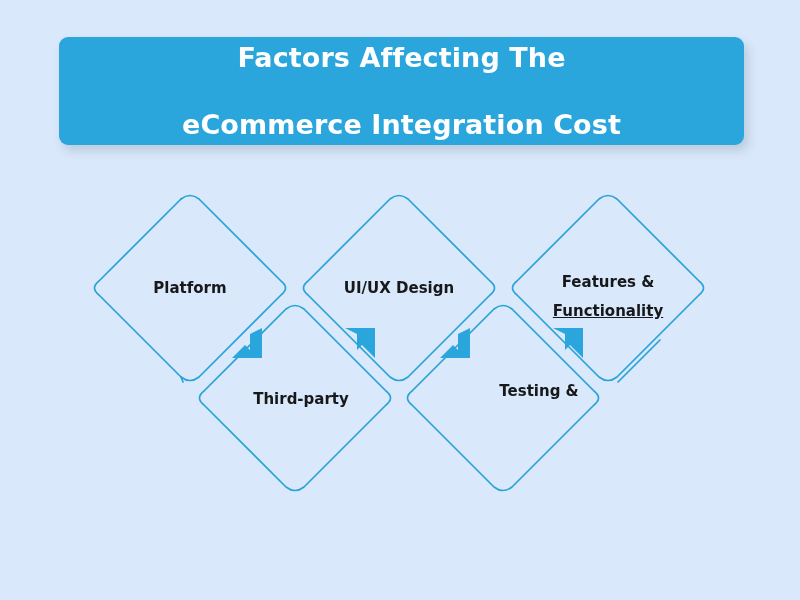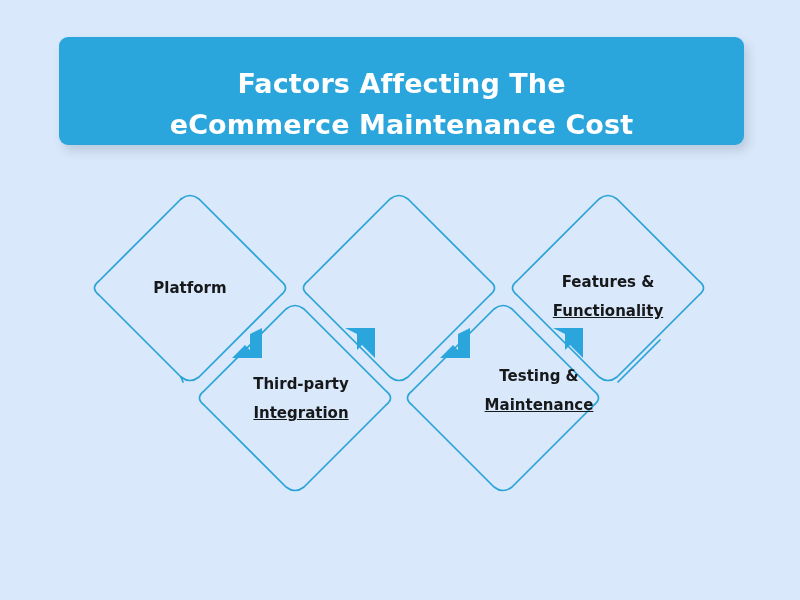--- a/index.html
+++ b/index.html
@@ -21,21 +21,21 @@
     left: 59px;
     top: 37px;
     width: 685px;
     height: 108px;
     background: #2ba6dd;
     border-radius: 9px;
     box-shadow: 4px 6px 10px rgba(120, 140, 160, 0.30);
     display: flex;
     flex-direction: column;
     align-items: center;
-    justify-content: flex-end;
+    justify-content: space-between;
   }
   .banner-line {
     color: #ffffff;
     font-family: "DejaVu Sans", sans-serif;
     font-weight: bold;
     font-size: 27px;
     letter-spacing: 0.1px;
     line-height: 41px;
     text-align: center;
     white-space: nowrap;
@@ -71,21 +71,21 @@
     white-space: nowrap;
     pointer-events: none;
   }
   .node-label .l2 { display: block; text-decoration: underline; }
 </style>
 </head>
 <body>
 
 <div id="header-banner">
   <div class="banner-line">Factors Affecting The</div>
-  <div class="banner-line">eCommerce Maintenance Cost</div>
+  <div class="banner-line">eCommerce Integration Cost</div>
 </div>
 
 <div id="diagram-canvas">
 
   <svg id="diagram-svg" viewBox="0 0 800 600" xmlns="http://www.w3.org/2000/svg">
 
     <path d="M 181,199 Q 190,192 199,199 L 281,281 Q 290,288 281,295 L 199,377 Q 190,384 181,377 L 183,382" fill="none" stroke="#29a3d8" stroke-width="1.7" stroke-linecap="round" stroke-linejoin="round"></path>
     <path d="M 181,199 L 99,281 Q 90,288 99,295 L 181,377" fill="none" stroke="#29a3d8" stroke-width="1.7" stroke-linecap="round" stroke-linejoin="round"></path>
 
     <path d="M 286,309 Q 295,302 304,309 L 386,391 Q 395,398 386,405 L 304,487 Q 295,494 286,487 L 204,405 Q 195,398 204,391 Z" fill="none" stroke="#29a3d8" stroke-width="1.7" stroke-linecap="round" stroke-linejoin="round"></path>
@@ -105,27 +105,28 @@
 
     <path d="M 553,328 L 583,328 L 583,358 L 570,345 L 565,350 L 565,334 Z" fill="#2ba6dd"></path>
   </svg>
 
   <div class="node-label" style="left:190px; top:288px;">
     <span>Platform</span>
   </div>
 
   <div class="node-label" style="left:301px; top:399px;">
     <span>Third-party</span>
-    <span class="l2">Integration</span>
   </div>
 
+  <div class="node-label" style="left:399px; top:288px;">
+    <span>UI/UX Design</span>
+  </div>
 
   <div class="node-label" style="left:503px; top:391px;margin-left:36px;">
     <span>Testing &amp;</span>
-    <span class="l2">Maintenance</span>
   </div>
 
   <div class="node-label" style="left:608px; top:297px;">
     <span>Features &amp;</span>
     <span class="l2">Functionality</span>
   </div>
 
 </div>
 
 </body></html>

